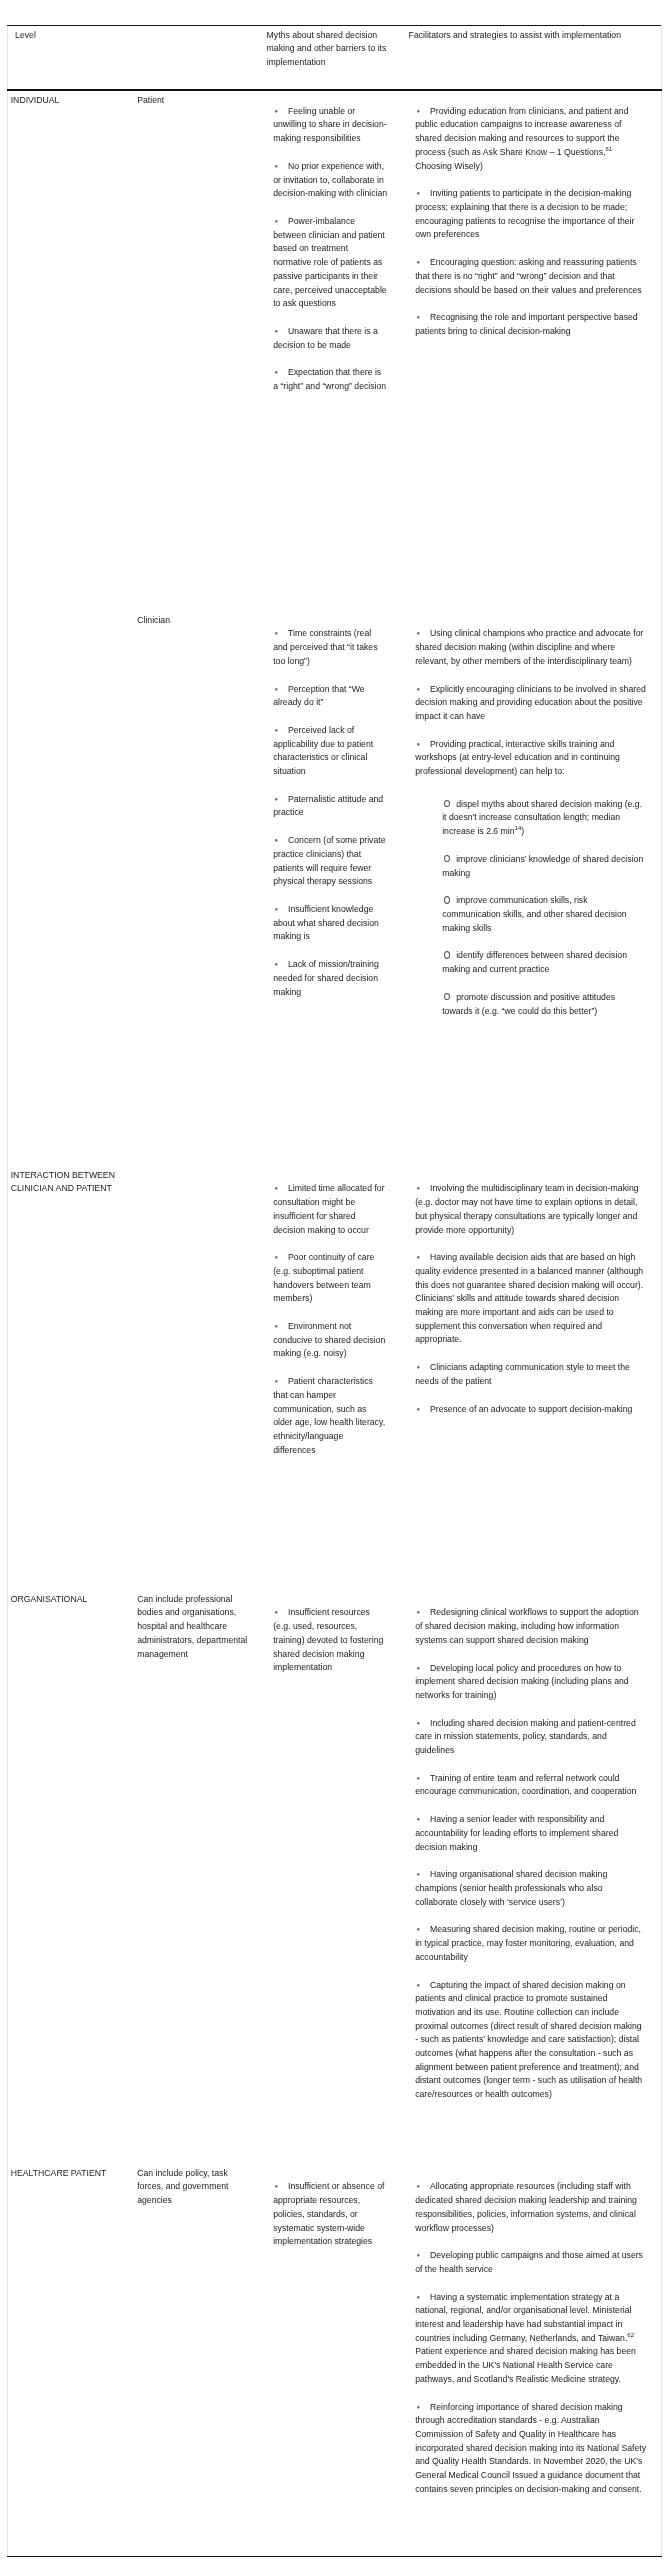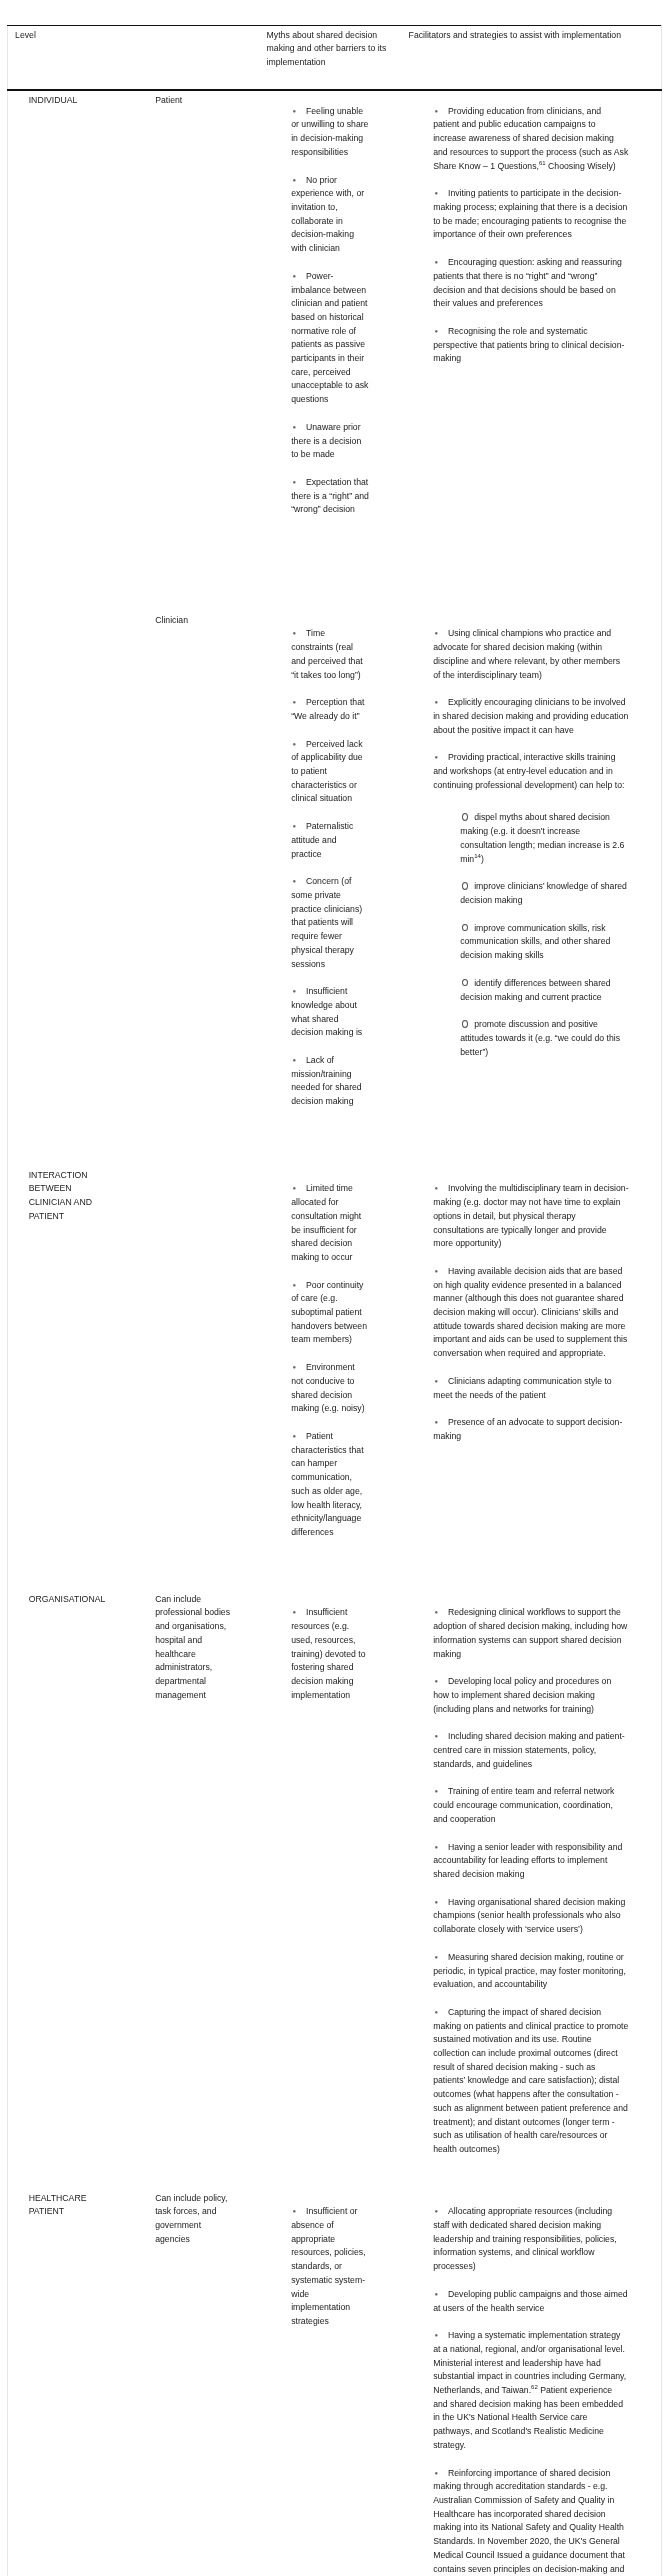--- a/index.html
+++ b/index.html
@@ -27,21 +27,21 @@
   col.c3 { width: 142px; }
   col.c4 { width: 260px; }
   thead th {
     text-align: left;
     font-weight: normal;
     vertical-align: top;
     padding: 2.7px 7.4px 5.4px 7.4px;
     border-bottom: 2px solid #111;
     height: 55px;
   }
-  td { vertical-align: top; padding: 0 21px; }
+  td { vertical-align: top; padding: 0 3px; }
   td.lvl, td.sub { padding-top: 2.7px; }
   ul.items { list-style: none; margin: 11px; padding: 0; }
   ul.items > li { margin: 0 0 14px 0; padding: 0; }
   ul.items > li:last-child { margin-bottom: 0; }
   .bul {
     display: inline-block;
     width: 14.8px;
     color: #6b6b6b;
     font-size: 6px;
     vertical-align: top;
@@ -87,31 +87,31 @@
     </tr>
   </thead>
   <tbody id="tbody">
         <tr class="row-patient">
           <td class="lvl">INDIVIDUAL</td>
           <td class="sub">Patient</td>
           <td class="c3">
             <ul class="items">
               <li><span class="bul"></span><span>Feeling unable or unwilling to share in decision-making responsibilities</span></li>
               <li><span class="bul"></span><span>No prior experience with, or invitation to, collaborate in decision-making with clinician</span></li>
-              <li><span class="bul"></span><span>Power-imbalance between clinician and patient based on historical normative role of patients as passive participants in their care, perceived unacceptable to ask questions</span></li>
-              <li><span class="bul"></span><span>Unaware prior there is a decision to be made</span></li>
+              <li><span class="bul"></span><span>Power-imbalance between clinician and patient based on treatment normative role of patients as passive participants in their care, perceived unacceptable to ask questions</span></li>
+              <li><span class="bul"></span><span>Unaware that there is a decision to be made</span></li>
               <li><span class="bul"></span><span>Expectation that there is a “right” and “wrong” decision</span></li>
             </ul>
           </td>
           <td class="c4">
             <ul class="items">
               <li><span class="bul"></span><span>Providing education from clinicians, and patient and public education campaigns to increase awareness of shared decision making and resources to support the process (such as Ask Share Know – 1 Questions,</span><sup>61</sup><span> Choosing Wisely)</span></li>
               <li><span class="bul"></span><span>Inviting patients to participate in the decision-making process; explaining that there is a decision to be made; encouraging patients to recognise the importance of their own preferences</span></li>
               <li><span class="bul"></span><span>Encouraging question: asking and reassuring patients that there is no “right” and “wrong” decision and that decisions should be based on their values and preferences</span></li>
-              <li><span class="bul"></span><span>Recognising the role and systematic perspective that patients bring to clinical decision-making</span></li>
+              <li><span class="bul"></span><span>Recognising the role and important perspective based patients bring to clinical decision-making</span></li>
             </ul>
           </td>
         </tr>
         <tr class="row-clinician">
           <td class="lvl"></td>
           <td class="sub">Clinician</td>
           <td class="c3">
             <ul class="items">
               <li><span class="bul"></span><span>Time constraints (real and perceived that “it takes too long”)</span></li>
               <li><span class="bul"></span><span>Perception that “We already do it”</span></li>

